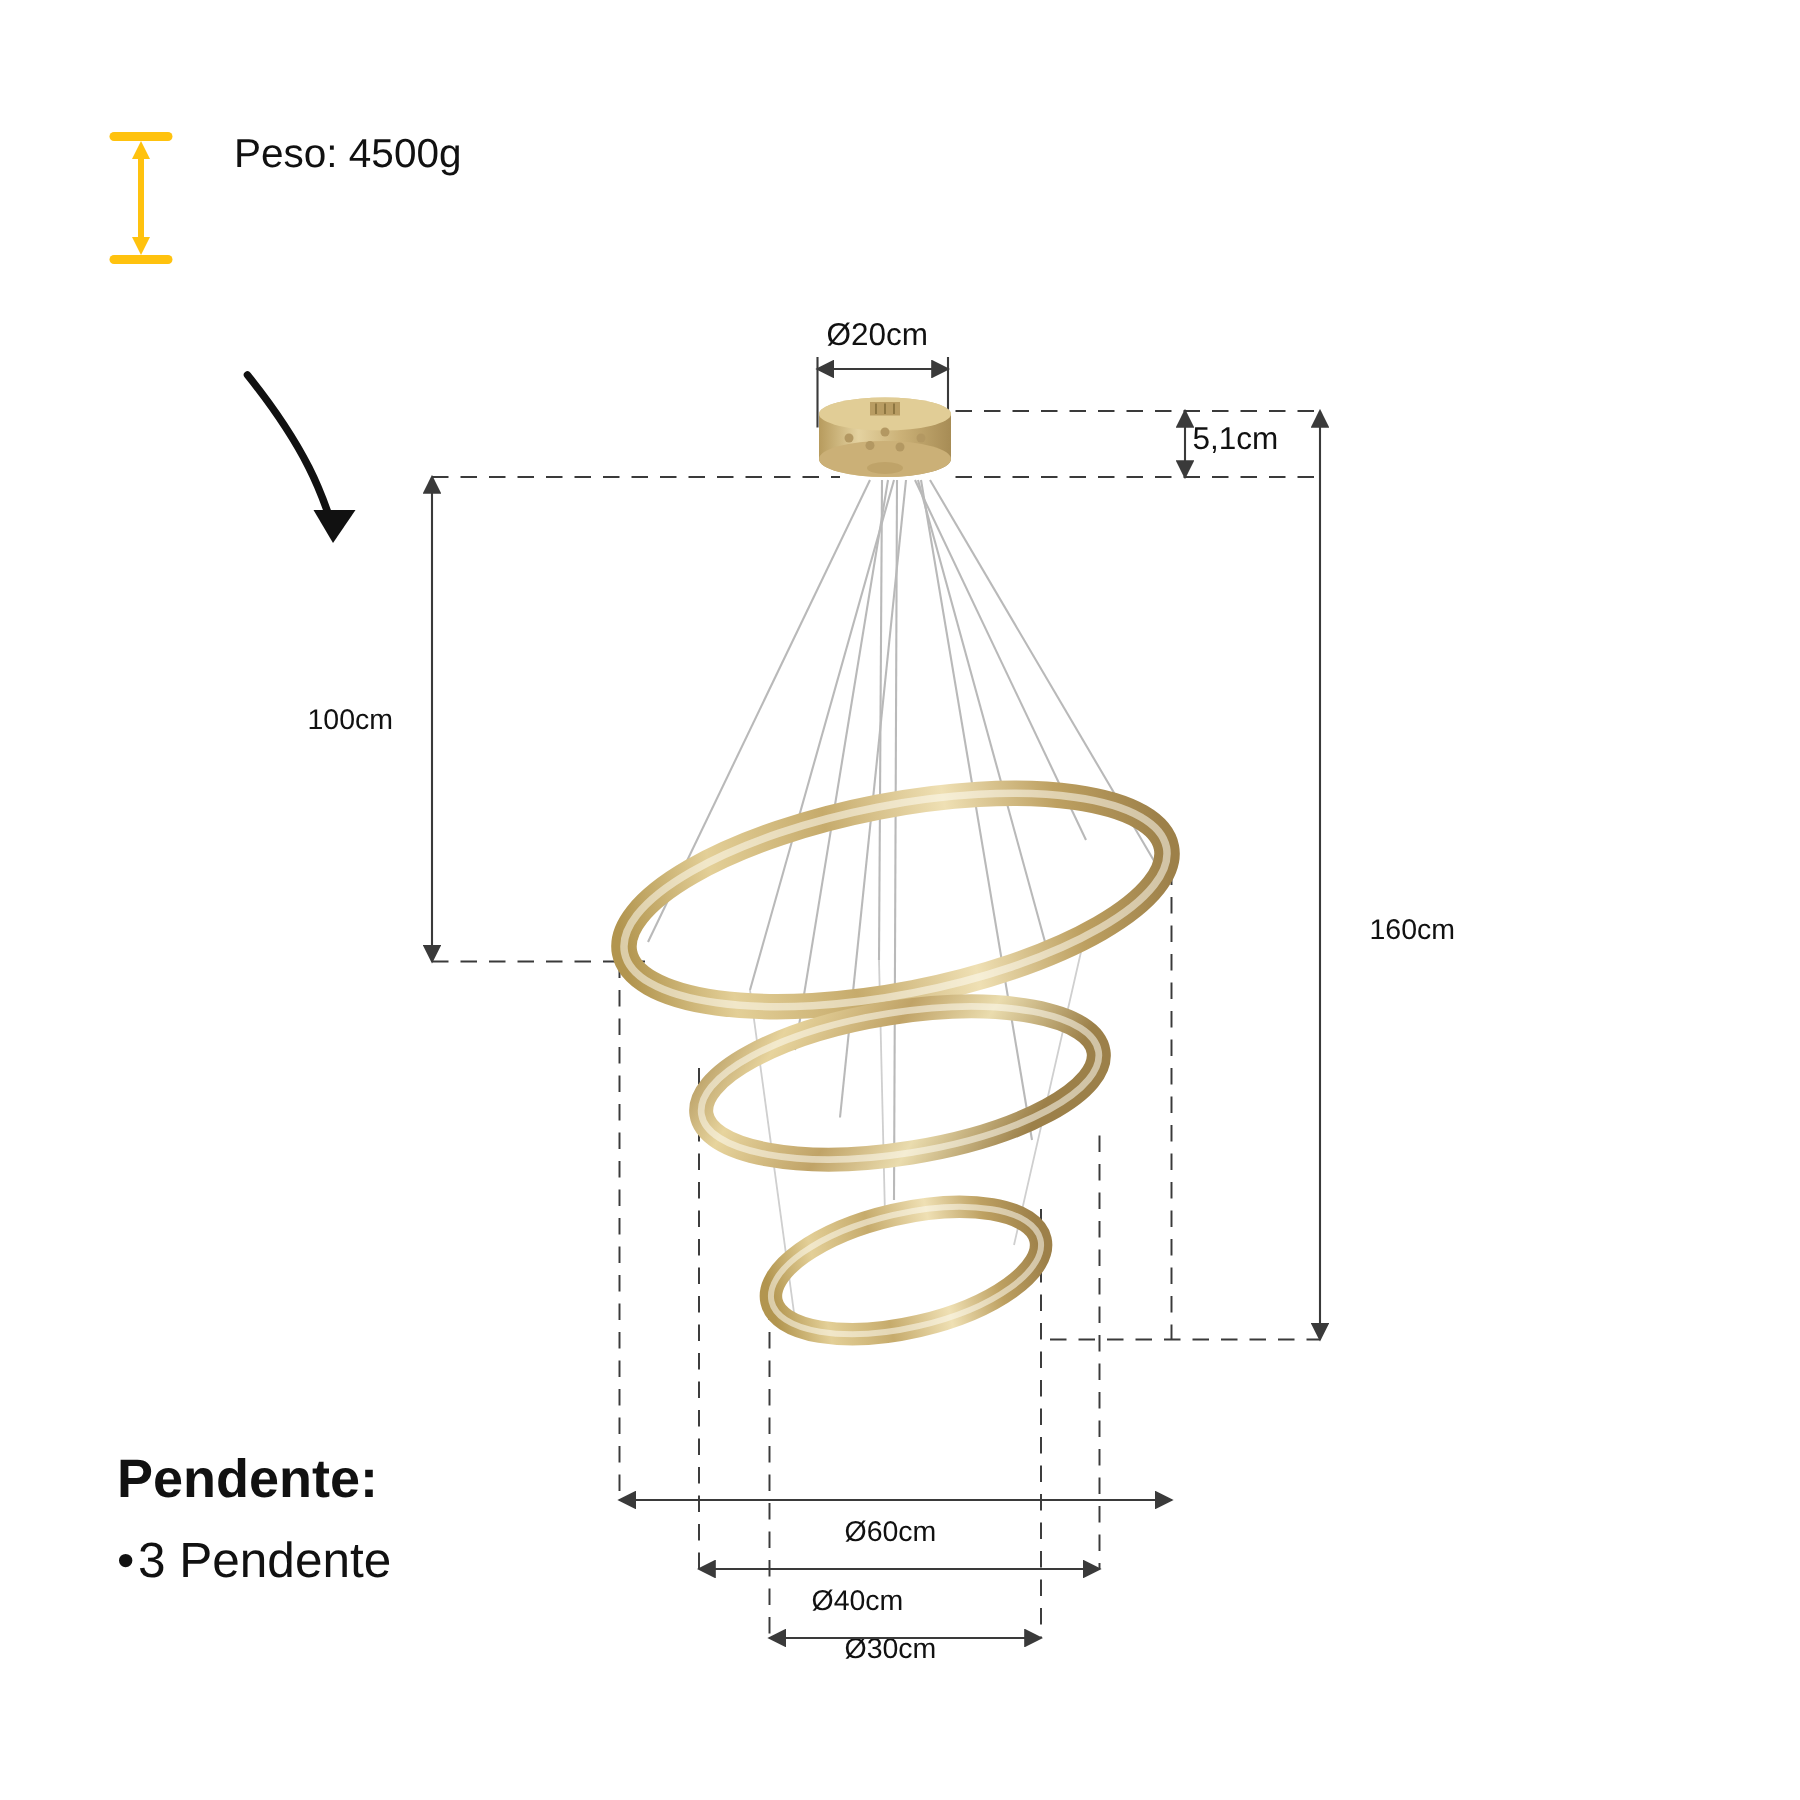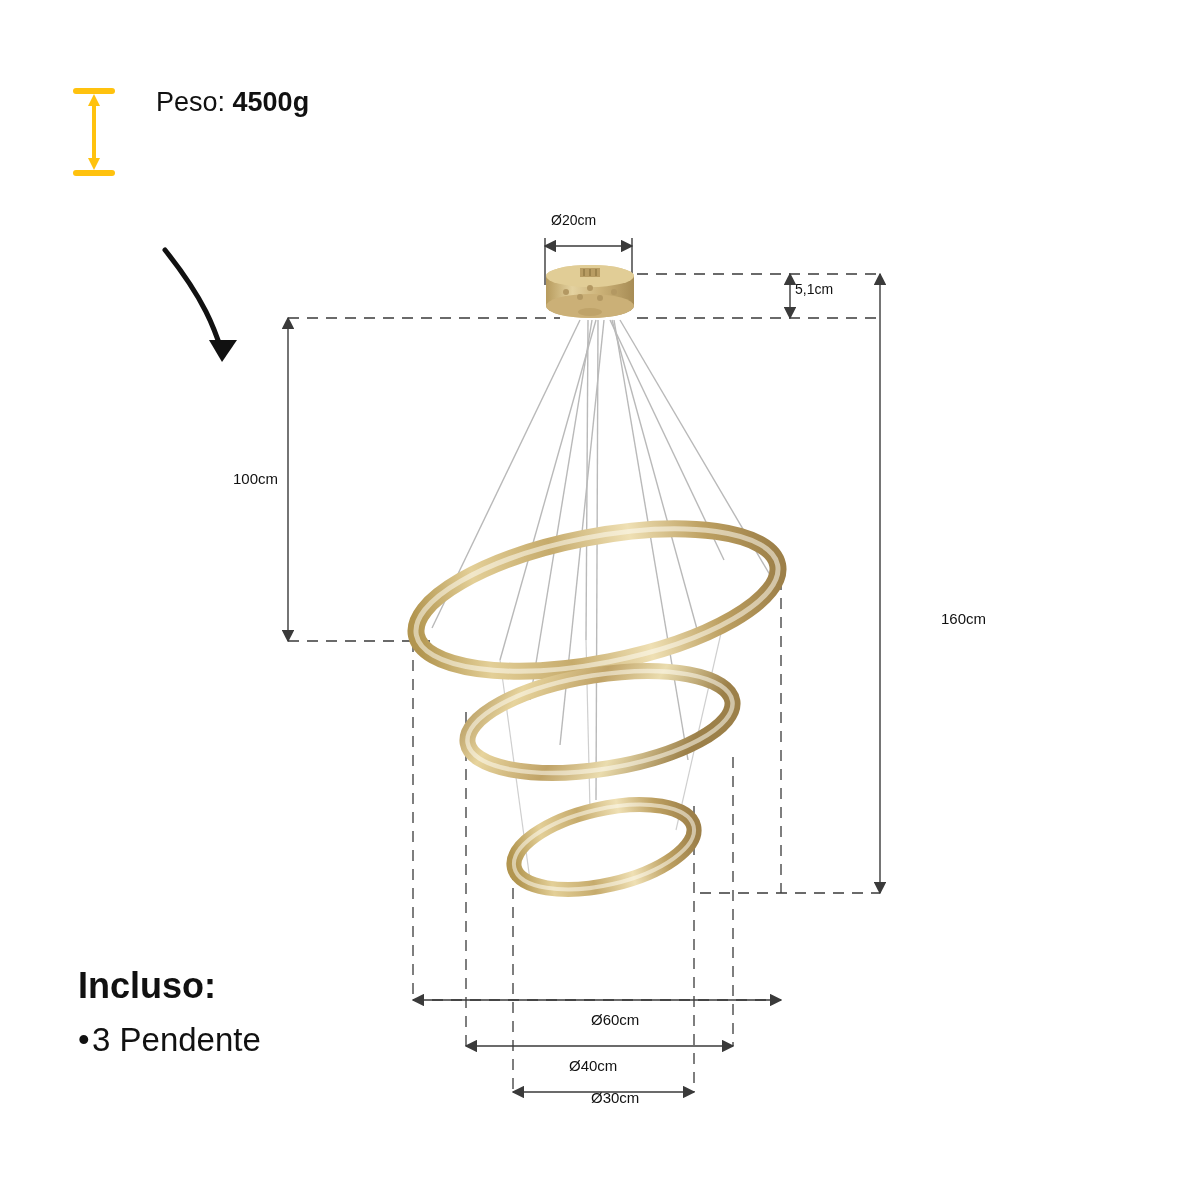--- a/index.html
+++ b/index.html
@@ -18,31 +18,31 @@
   .header{position:absolute;left:72px;top:78px;width:600px;}
   .hdr-icon{position:absolute;left:0;top:8px;width:48px;height:92px;}
   .hdr-text{position:absolute;left:84px;top:0px;}
   .title{
     font-size:34px;font-weight:bold;letter-spacing:-0.3px;
     line-height:42px;color:#111;
   }
   .subtitle{
     font-size:27px;line-height:36px;margin-top:6px;color:#111;
   }
-  .subtitle b{font-weight:bold;}
+  .subtitle b{font-weight:normal;}
 
   
   .incluso{position:absolute;left:78px;top:960px;}
   .incluso-title{font-size:36px;font-weight:bold;line-height:52px;color:#111;}
   .incluso-item{font-size:33px;line-height:56px;color:#111;white-space:nowrap;}
   .bullet{display:inline-block;width:14px;}
 
   
-  .lbl{position:absolute;font-size:14px;color:#111;white-space:nowrap;}
-  .lbl.big{font-size:15px;margin-left:28px;}
+  .lbl{position:absolute;font-size:21px;color:#111;white-space:nowrap;}
+  .lbl.big{font-size:19px;}
 </style>
 </head>
 <body>
 
 <div class="stage">
 
   <div class="header">
     <div class="hdr-icon">
       <svg width="48" height="92" viewBox="0 0 48 92">
         <line x1="4" y1="5" x2="40" y2="5" stroke="#FFC20E" stroke-width="6" stroke-linecap="round"></line>
@@ -54,21 +54,21 @@
     </div>
     <div class="hdr-text">
       <div class="subtitle">
         <span>Peso:</span>
         <b>4500g</b>
       </div>
     </div>
   </div>
 
   <div class="incluso">
-    <div class="incluso-title">Incluso:</div>
+    <div class="incluso-title">Pendente:</div>
     <div class="incluso-item">
       <span class="bullet">•</span><span>3 Pendente</span>
     </div>
   </div>
 
   <div class="lbl" style="left:551px;top:212px;">Ø20cm</div>
   <div class="lbl" style="left:795px;top:281px;">5,1cm</div>
   <div class="lbl big" style="left:205px;top:470px;">100cm</div>
   <div class="lbl big" style="left:913px;top:610px;">160cm</div>
   <div class="lbl big" style="left:563px;top:1011px;">Ø60cm</div>

